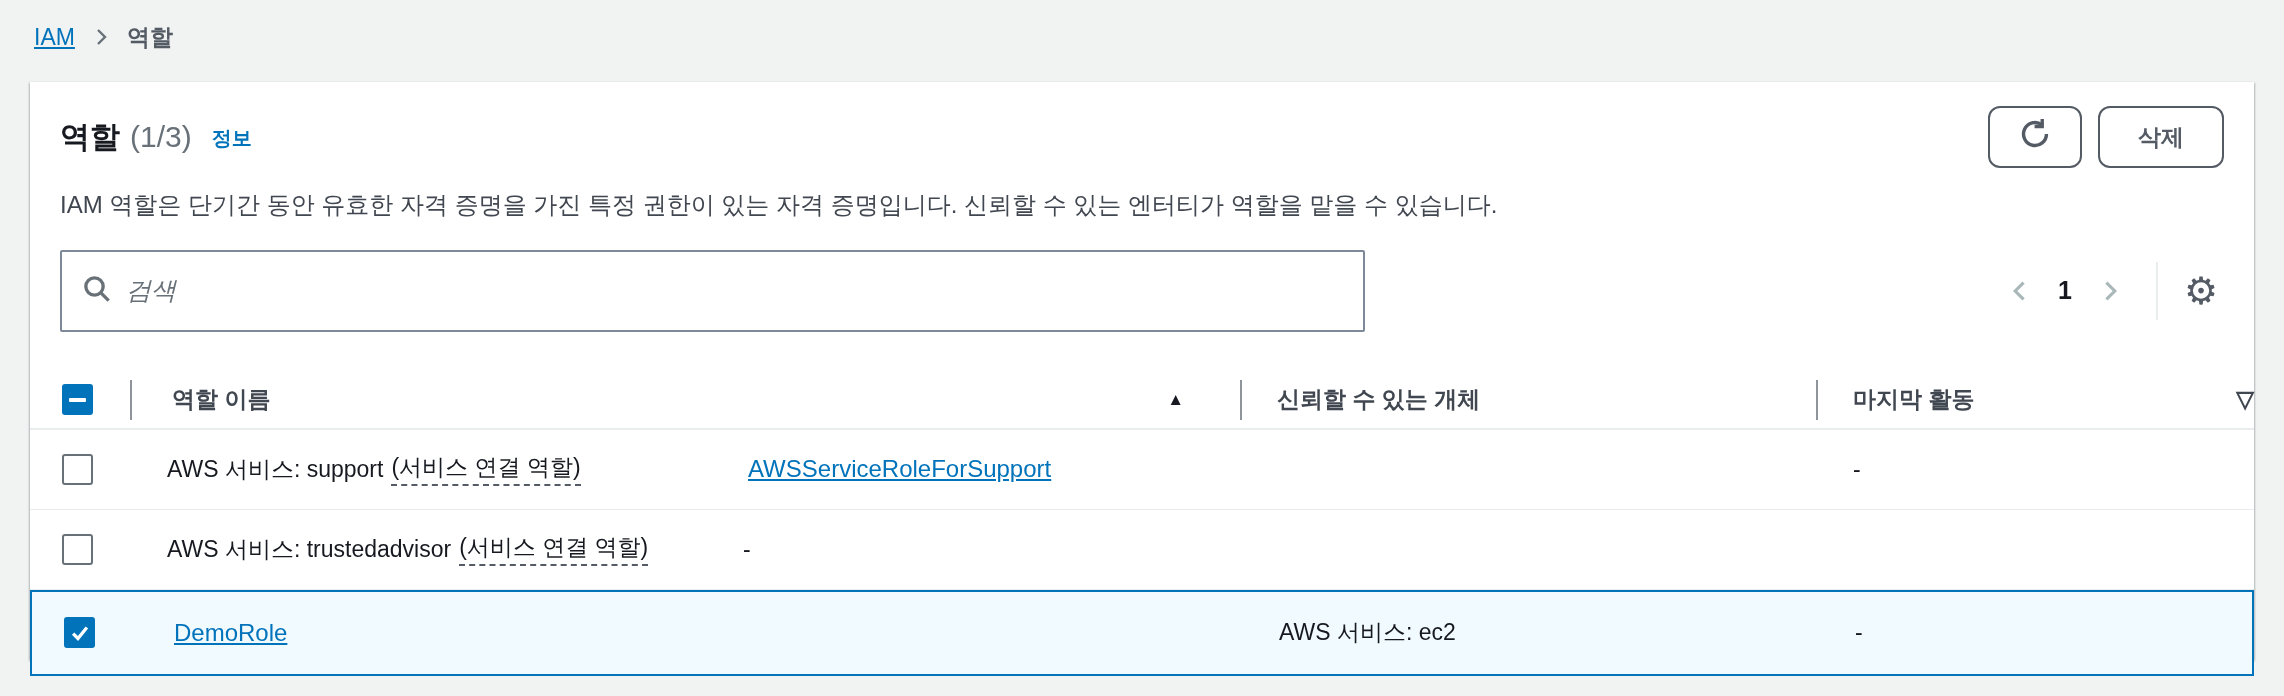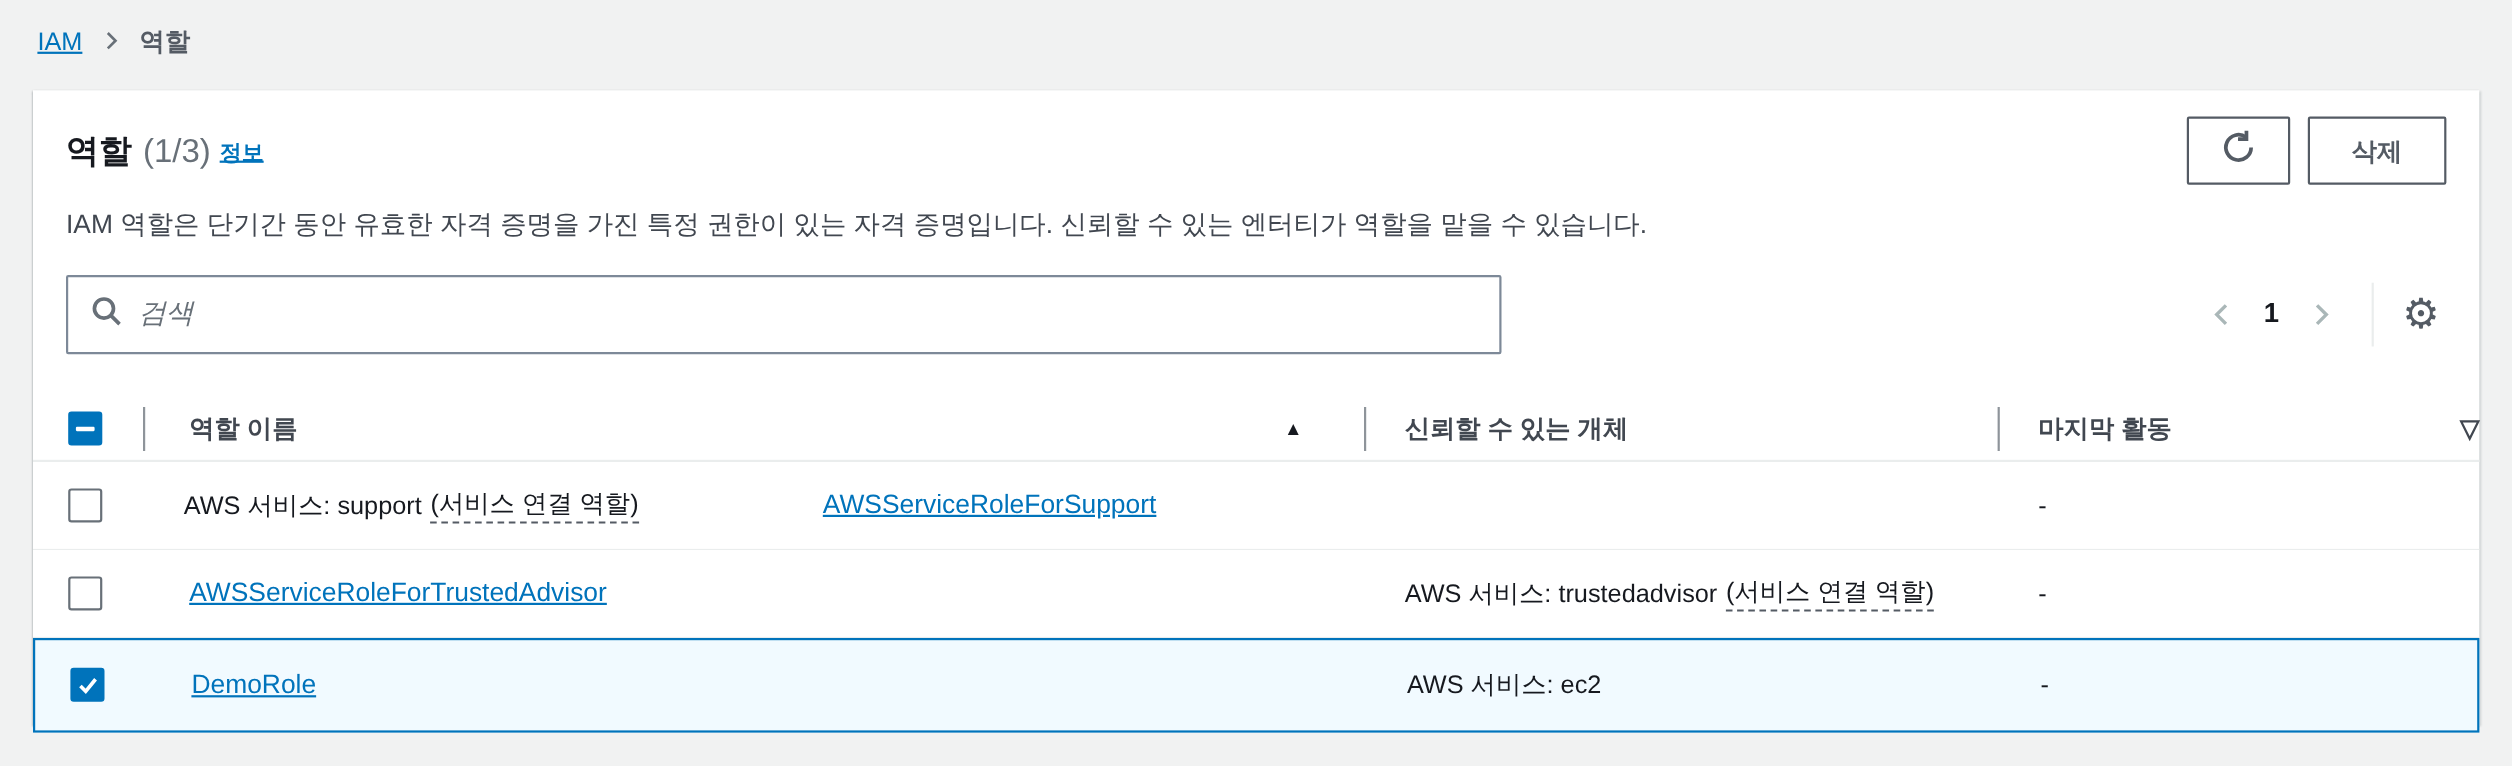--- a/index.html
+++ b/index.html
@@ -23,37 +23,37 @@
     position: absolute; left: 30px; right: 30px; top: 82px; height: 578px;
     background: #ffffff;
     box-shadow: 0 1px 2px 0 rgba(0,28,36,0.3), 1px 1px 2px 0 rgba(0,28,36,0.15), -1px 1px 2px 0 rgba(0,28,36,0.15);
   }
   .panel-top { padding: 24px 30px 0; }
 
   .title-row { display: flex; justify-content: space-between; align-items: center; }
   .title-area { display: flex; align-items: baseline; }
   .page-title { font-size: 30px; font-weight: 700; color: #16191f; }
   .title-count { font-size: 30px; font-weight: 400; color: #687078; margin-left: 10px; }
-  .info-link { font-size: 20px; font-weight: 700; color: #0073bb; margin-left: 8px; cursor: pointer; position: relative; top: -2px; text-decoration: underline; }
+  .info-link { font-size: 20px; font-weight: 700; color: #0073bb; margin-left: 20px; cursor: pointer; position: relative; top: -2px; }
 
   .actions { display: flex; gap: 16px; }
   .btn {
-    height: 62px; border: 2px solid #545b64; border-radius: 2px; background: #fff;
+    height: 62px; border: 2px solid #545b64; border-radius: 12px; background: #fff;
     color: #545b64; font-family: inherit; font-weight: 700; font-size: 23px;
     padding: 0 38px; cursor: pointer; display: flex; align-items: center; justify-content: center;
   }
   .btn-icon { width: 94px; padding: 0; }
   .btn-primary { background: #ec9134; border-color: #ec9134; color: #16191f; }
 
   .description { margin-top: 20px; font-size: 24px; color: #414750; line-height: 1.4; }
 
   
   .toolbar { margin-top: 28px; display: flex; justify-content: space-between; align-items: center; }
   .search-box {
-    width: 1305px; height: 72px; background: #fff;
+    width: 1305px; height: 82px; background: #fff;
     border: 2px solid #7d8998; border-radius: 2px;
     display: flex; align-items: center; padding: 0 20px; gap: 14px;
   }
   .search-box input {
     border: 0; outline: 0; flex: 1; font-size: 25px; font-family: inherit; color: #16191f; background: transparent;
   }
   .search-box input::placeholder { font-style: italic; color: #687078; }
 
   .pagination { display: flex; align-items: center; }
   .page-arrow { background: none; border: 0; padding: 0 14px; cursor: default; display: flex; align-items: center; }
@@ -196,23 +196,20 @@
         <div class="cell col-name">
             <a class="role-link">AWSServiceRoleForSupport</a>
           </div>
         <div class="cell col-activity">-</div>
       </div>
 
       <div class="trow">
         <div class="cell col-check">
             <span class="checkbox"></span>
           </div>
-        <div class="cell col-name">
-            <a class="role-link">AWSServiceRoleForTrustedAdvisor</a>
-          </div>
         <div class="cell col-trusted">
           <span>AWS 서비스: trustedadvisor</span>
           <span class="trusted-suffix">(서비스 연결 역할)</span>
         </div>
         <div class="cell col-activity">-</div>
       </div>
 
       <div class="trow selected">
         <div class="cell col-check">
           <span class="checkbox checked">

